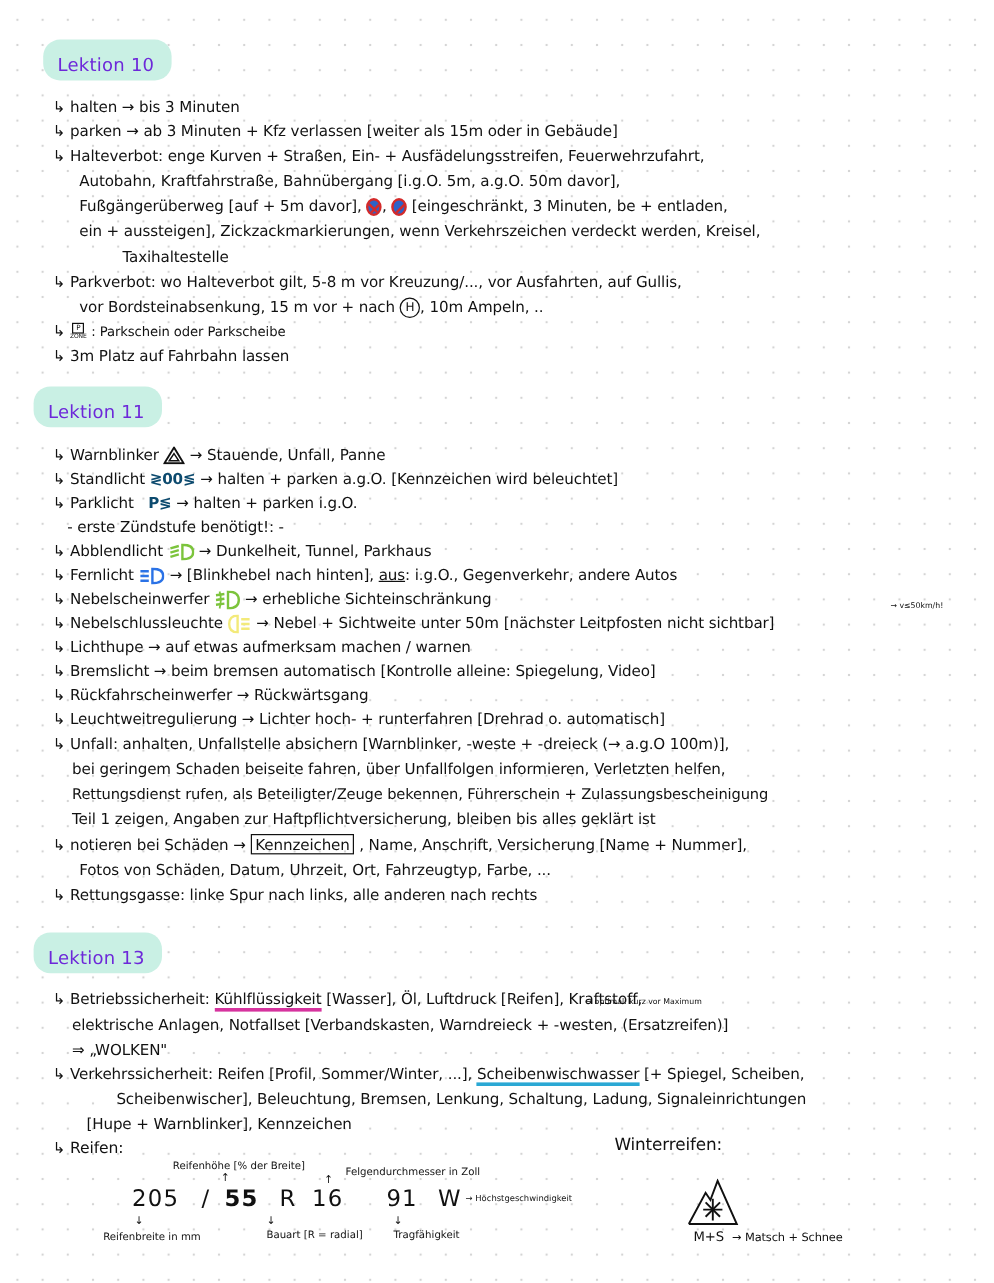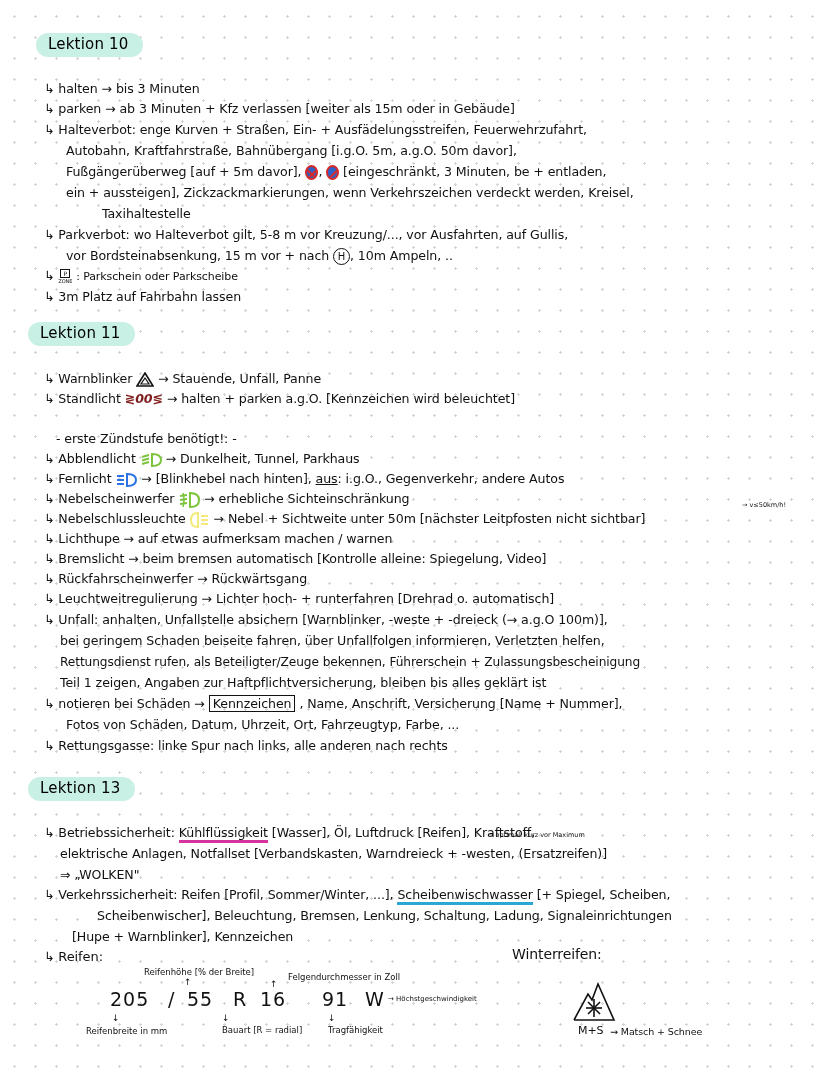--- a/index.html
+++ b/index.html
@@ -13,24 +13,24 @@
       font-family: "DejaVu Sans", sans-serif;
       color: #111;
       position: relative;
       overflow: hidden;
     }
     .page { position: absolute; inset: 0; }
     .heading {
       position: absolute;
       background: #c9f0e4;
       border-radius: 14px;
-      padding: 2px 14px 4px 12px;
+      padding: 12px 14px 4px 12px;
       font-size: 15px;
       letter-spacing: 0.2px;
-      color: #000000;
+      color: #6d28d9;
     }
     .line {
       position: absolute;
       font-size: 12.6px;
       white-space: nowrap;
       line-height: 20px;
       letter-spacing: -0.1px;
     }
     .ind { position: absolute; font-size: 12.6px; white-space: nowrap; line-height: 20px; letter-spacing: -0.1px; }
     .icon { display: inline-block; vertical-align: middle; }
@@ -42,21 +42,21 @@
     .sign.x::before, .sign.x::after {
       content: ""; position: absolute; left: 50%; top: -2px; width: 2px; height: 19px;
       background: #d42a2a; transform-origin: center;
     }
     .sign.x::before { transform: translateX(-50%) rotate(45deg); }
     .sign.x::after  { transform: translateX(-50%) rotate(-45deg); }
     .sign.slash::before {
       content: ""; position: absolute; left: 50%; top: -2px; width: 2px; height: 19px;
       background: #d42a2a; transform: translateX(-50%) rotate(45deg);
     }
-    .green { color: #7f1d1d; font-weight: bold; font-style: italic; }
+    .green { color: #0c4a6e; font-weight: bold; }
     .underline-bold { text-decoration: underline; }
     .u-pink { border-bottom: 3px solid #d6339e; }
     .u-cyan { border-bottom: 3px solid #2aa8d4; }
     .boxed { border: 1.5px solid #111; padding: 0 3px; }
     .circled {
       display: inline-block; width: 15px; height: 15px; border: 1.5px solid #111; border-radius: 50%;
       text-align: center; line-height: 15px; font-size: 10px; vertical-align: middle;
     }
     .zone {
       display: inline-flex; flex-direction: column; align-items: center; vertical-align: middle;
@@ -128,20 +128,26 @@
       <polygon points="9,6 13,12 5,12" fill="none" stroke="#111" stroke-width="1.2"></polygon>
     </svg>
     <span>→ Stauende, Unfall, Panne</span>
   </div>
   <div class="line" style="left:44px; top:389px;">
     <span>↳</span>
     <span>Standlicht</span>
     <span class="green">≷00≶</span>
     <span>→ halten + parken a.g.O. [Kennzeichen wird beleuchtet]</span>
   </div>
+  <div class="line" style="left:44px; top:409px;">
+    <span>↳</span>
+    <span>Parklicht</span>
+    <span class="green" style="margin-left:8px;">P≶</span>
+    <span>→ halten + parken i.g.O.</span>
+  </div>
   <div class="line" style="left:56px; top:429px;">- erste Zündstufe benötigt!: -</div>
 
   <div class="line" style="left:44px; top:449px;">
     <span>↳</span>
     <span>Abblendlicht</span>
     <svg class="icon" width="22" height="14" viewBox="0 0 22 14">
       <path d="M12 1 Q21 1 21 7 Q21 13 12 13 Z" fill="none" stroke="#7cc43c" stroke-width="2"></path>
       <line x1="2" y1="4" x2="9" y2="2" stroke="#7cc43c" stroke-width="2"></line>
       <line x1="2" y1="7.5" x2="9" y2="5.5" stroke="#7cc43c" stroke-width="2"></line>
       <line x1="2" y1="11" x2="9" y2="9" stroke="#7cc43c" stroke-width="2"></line>
@@ -244,21 +250,21 @@
   </div>
   <div class="line" style="left:512px; top:944px; font-size:14px;">Winterreifen:</div>
 
   <div class="small" style="left:144px; top:967px;">Reifenhöhe [% der Breite]</div>
   <div class="small" style="left:288px; top:972px;">Felgendurchmesser in Zoll</div>
   <div class="arrowup" style="left:184px; top:977px;">↑</div>
   <div class="arrowup" style="left:270px; top:979px;">↑</div>
 
   <div class="big" style="left:110px; top:988px;">205</div>
   <div class="big" style="left:168px; top:988px;">/</div>
-  <div class="big" style="left:187px; top:988px;">55</div>
+  <div class="big" style="left:187px; top:988px;font-weight:bold;">55</div>
   <div class="big" style="left:233px; top:988px;">R</div>
   <div class="big" style="left:260px; top:988px;">16</div>
   <div class="big" style="left:322px; top:988px;">91</div>
   <div class="big" style="left:365px; top:988px;">W</div>
   <div class="small" style="left:388px; top:995px; font-size:7px;">→ Höchstgeschwindigkeit</div>
 
   <div class="arrowup" style="left:112px; top:1013px;">↓</div>
   <div class="arrowup" style="left:222px; top:1013px;">↓</div>
   <div class="arrowup" style="left:328px; top:1013px;">↓</div>
   <div class="small" style="left:86px; top:1026px;">Reifenbreite in mm</div>

